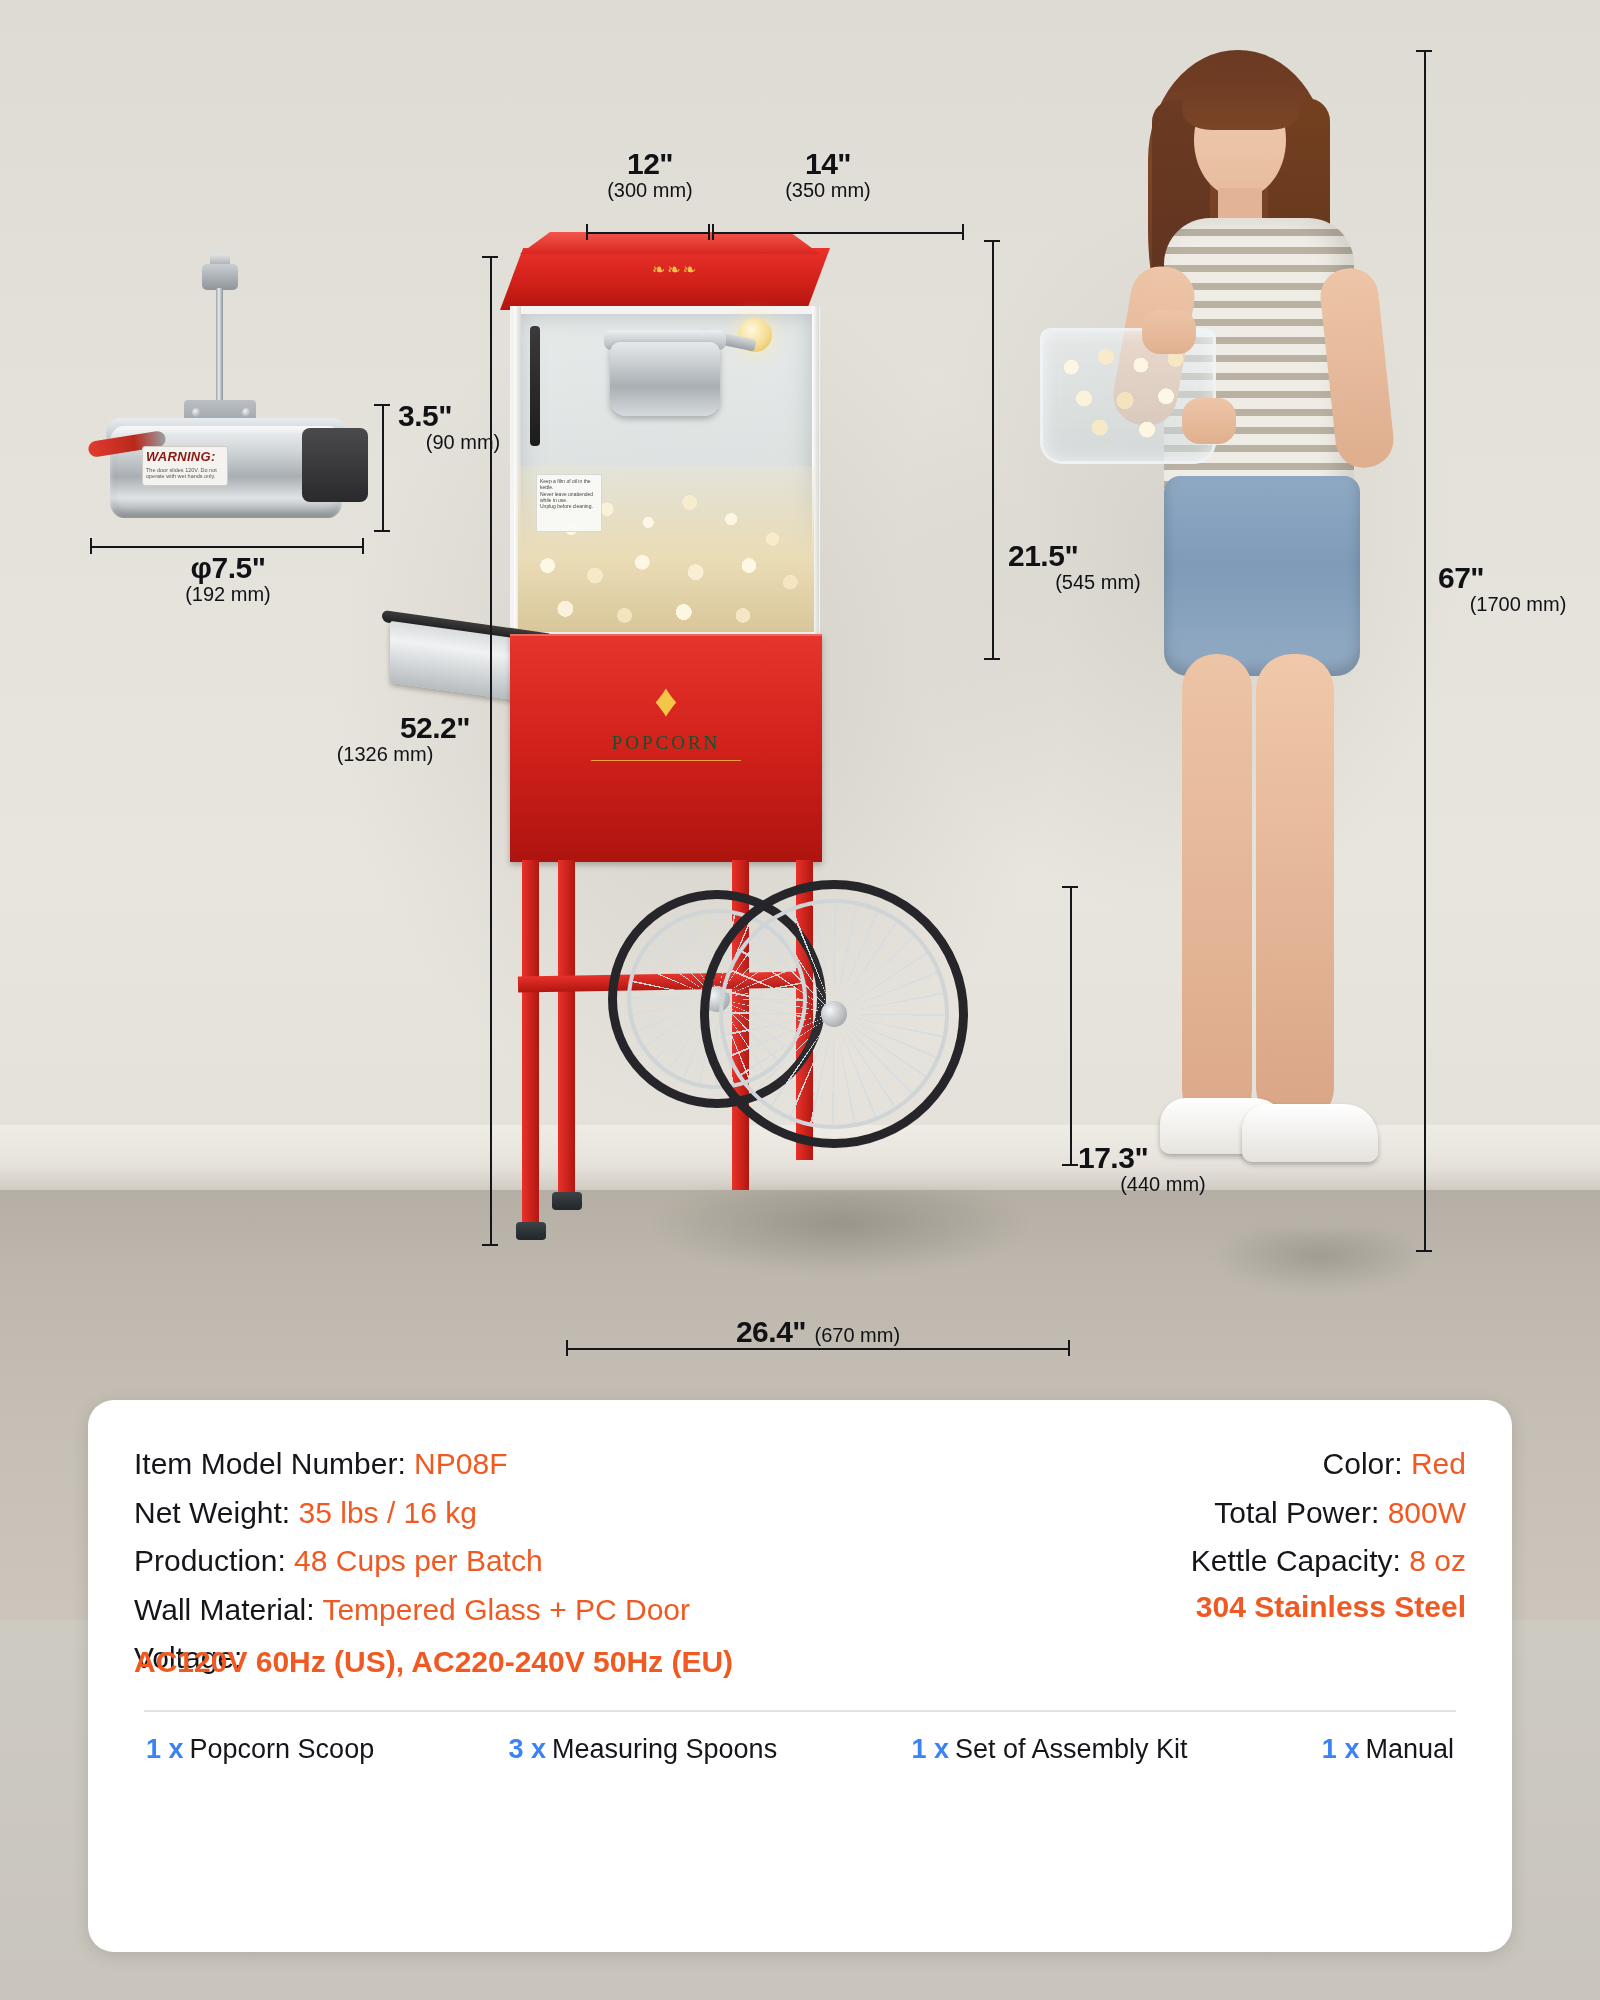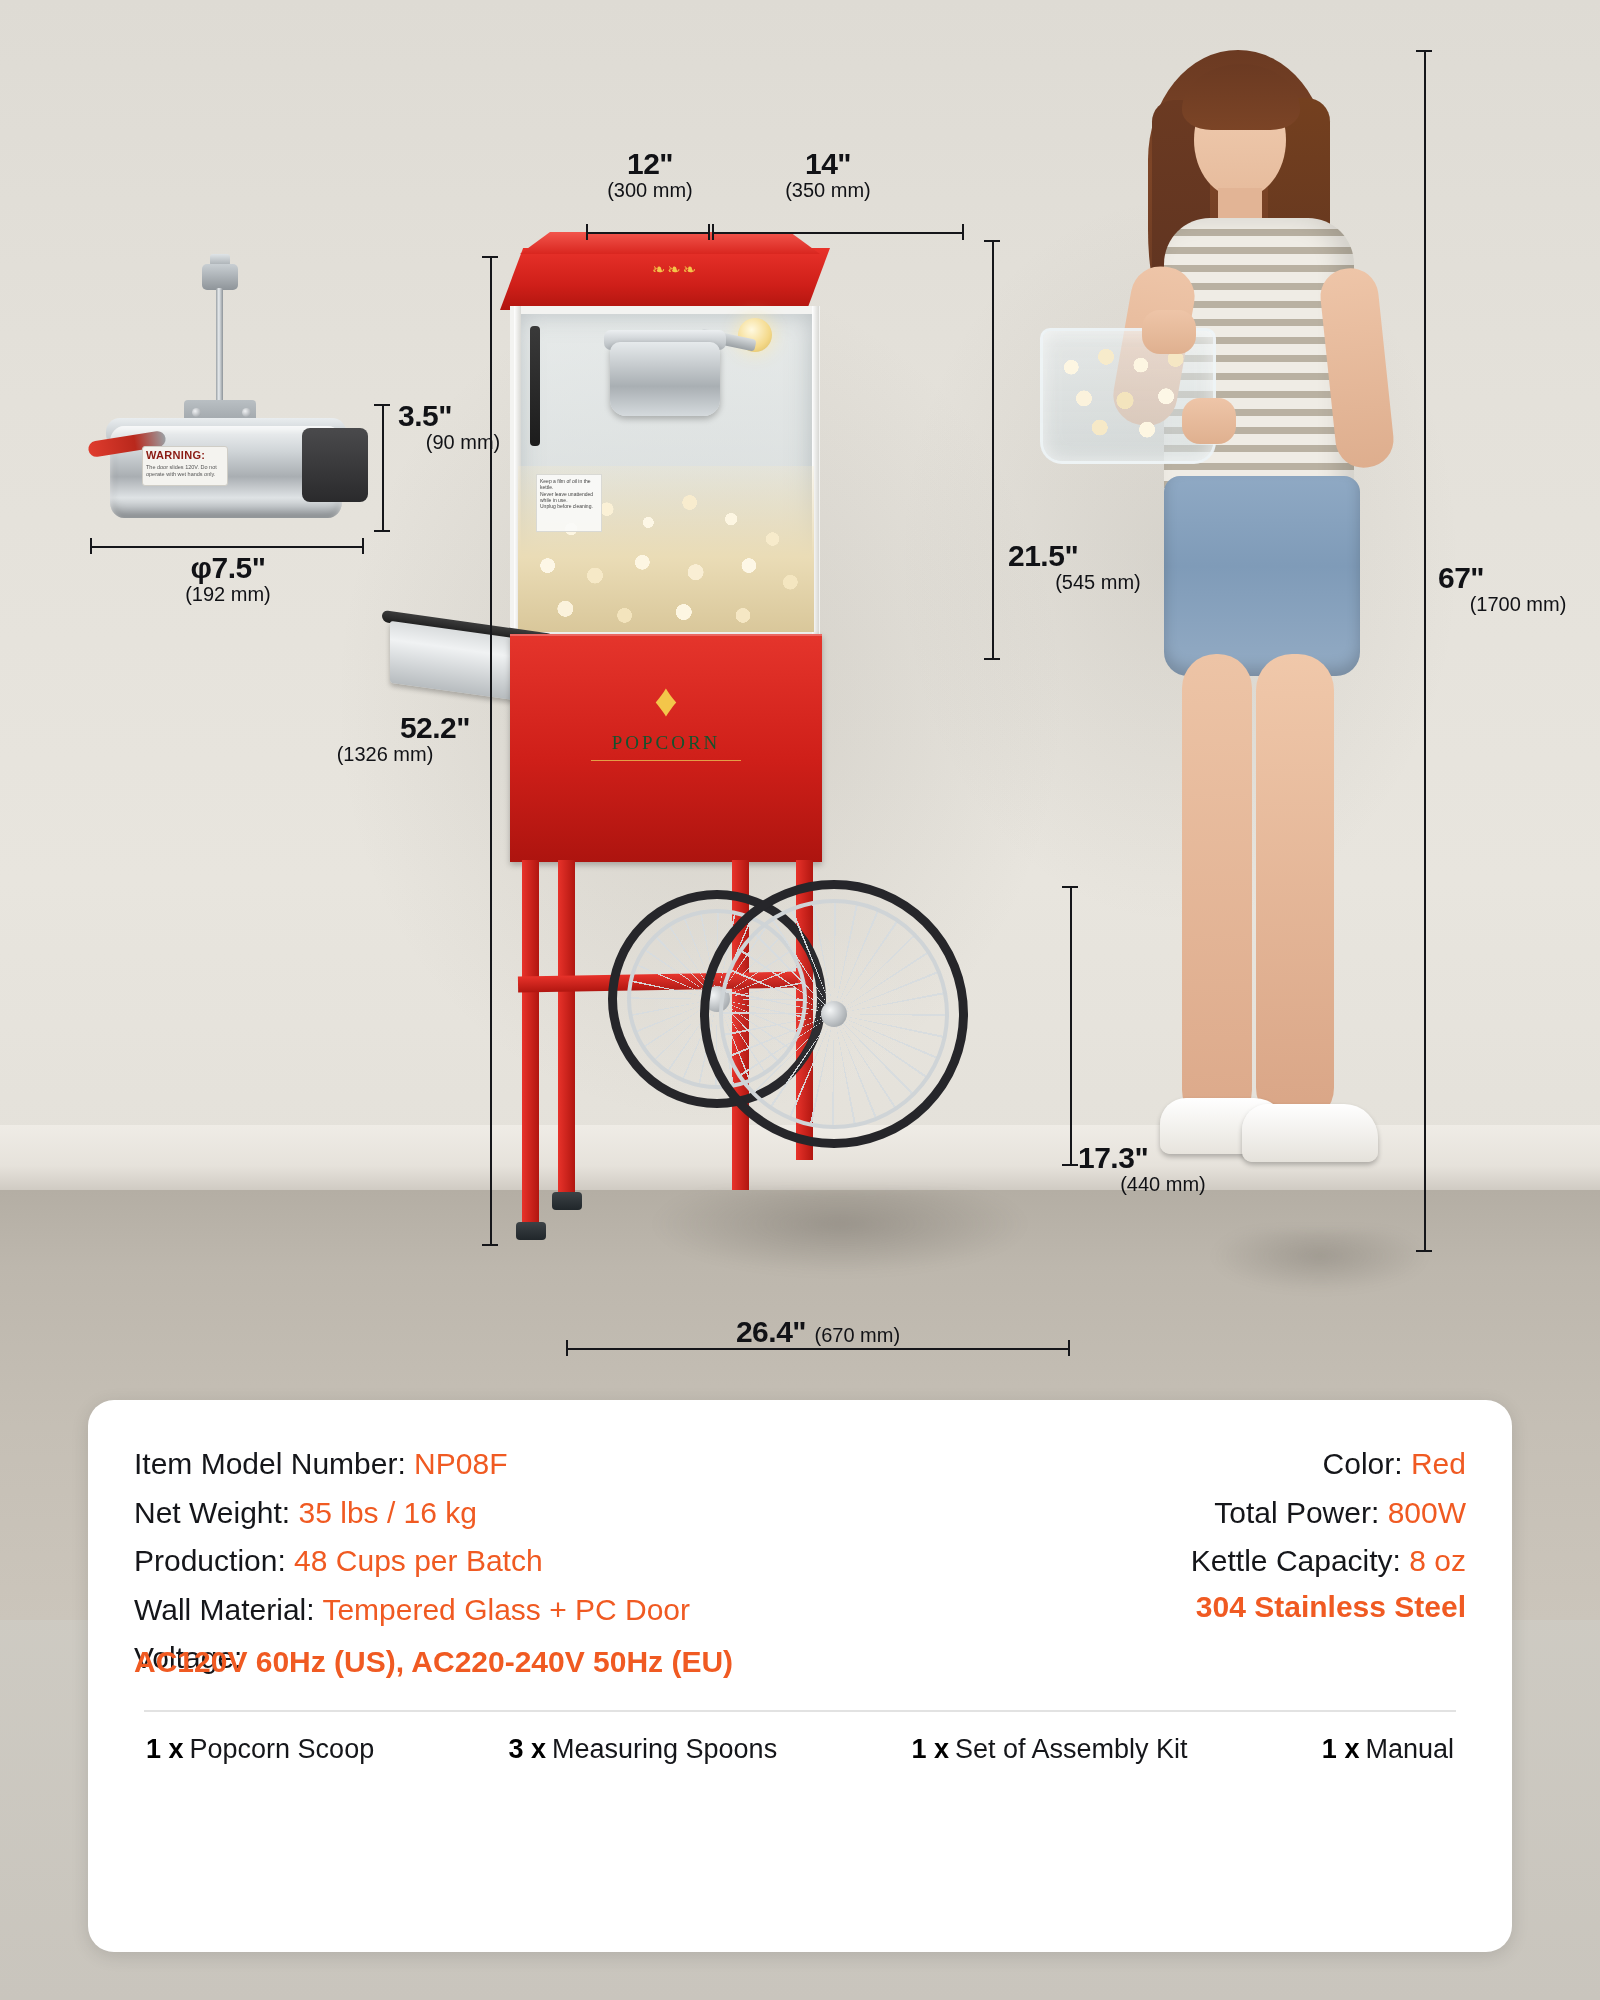--- a/index.html
+++ b/index.html
@@ -123,21 +123,21 @@
     background: #f4f3ef;
     border: 1px solid #cfcdc6;
     border-radius: 3px;
     font-size: 7px;
     color: #8a1a12;
     padding: 2px 3px;
     box-sizing: border-box;
     line-height: 1.2;
     overflow: hidden;
   }
-  .kettle .label b { font-size: 11px; letter-spacing: .3px; }
+  .kettle .label b { font-size: 13px; letter-spacing: .3px; font-style: italic; }
   .kettle .label .sm { color: #555; font-size: 5.5px; display: block; margin-top: 2px; }
   .kettle .screw {
     position: absolute; width: 9px; height: 9px; border-radius: 50%;
     background: radial-gradient(circle at 35% 35%, #f0f2f4, #8d9398);
   }
 
   
   .machine { position: absolute; left: 500px; top: 230px; width: 460px; height: 1060px; }
 
   .canopy {
@@ -439,21 +439,21 @@
   }
   .spec-divider {
     margin: 26px 10px 22px 10px;
     height: 2px; background: #e2e2e2;
   }
   .spec-items {
     display: flex; justify-content: space-between; align-items: baseline;
     padding: 0 12px;
   }
   .spec-item { font-size: 27px; color: #15161a; white-space: nowrap; }
-  .spec-item .qty { color: #000000; font-weight: bold; margin-right: 6px; }
+  .spec-item .qty { color: #3b82f6; font-weight: bold; margin-right: 6px; }
 </style>
 </head>
 <body>
 
 <div class="page">
 
   <div class="scene">
     <div class="wall-shadow"></div>
     <div class="baseboard"></div>
     <div class="floor"></div>

